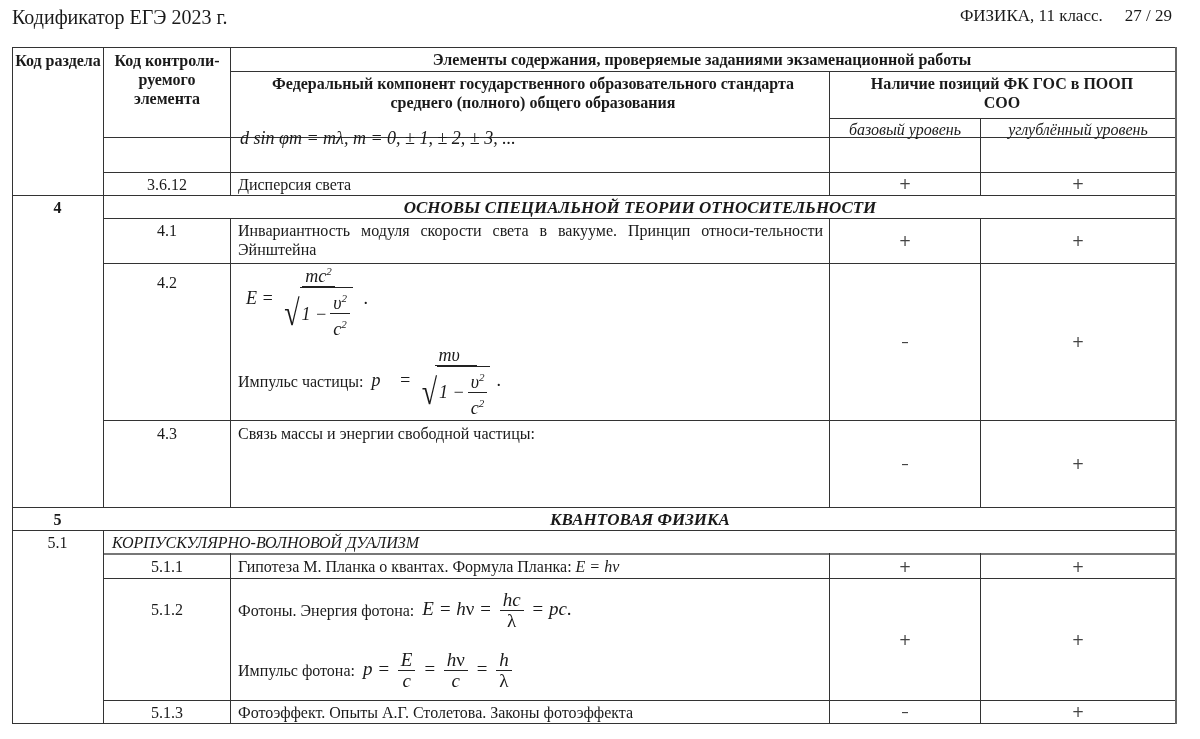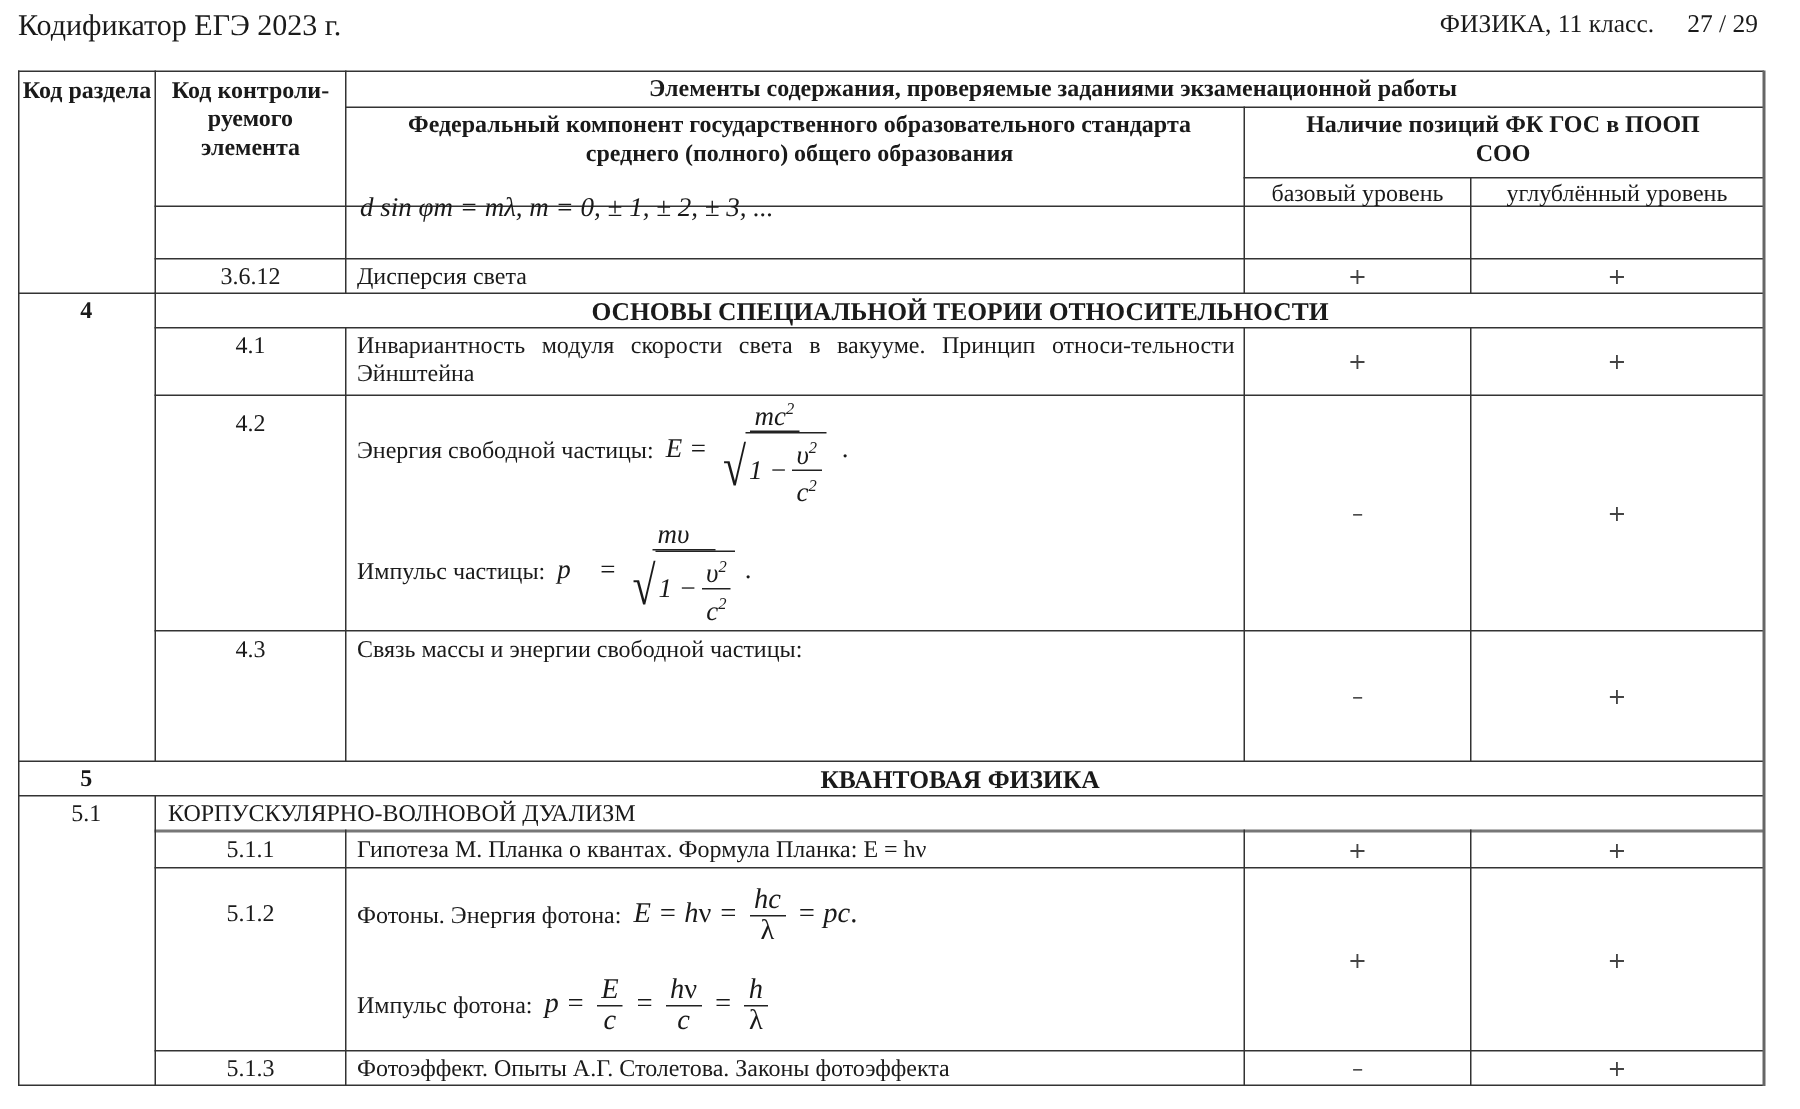--- a/index.html
+++ b/index.html
@@ -5,21 +5,21 @@
   html, body { margin:0; padding:0; background:#ffffff; }
   body { width:1200px; height:739px; position:relative; overflow:hidden;
          font-family:"Liberation Serif", "DejaVu Serif", serif; color:#1a1a1a; }
   .hdr-left { position:absolute; left:12px; top:6px; font-size:20px; }
   .hdr-right { position:absolute; right:28px; top:6px; font-size:17px; }
   .hdr-right .pg { margin-left:22px; }
   .grid { position:absolute; left:12px; top:47px; width:1164px; }
   .cell { position:absolute; box-sizing:border-box; font-size:16px; line-height:19px; }
   .ln { position:absolute; background:#333; }
   .b { font-weight:bold; }
-  .i { }
+  .i { font-style:italic; }
   .c { text-align:center; }
   .mark { font-family:"DejaVu Sans", sans-serif; font-size:15px; color:#444; }
   .math { font-style:italic; font-size:18px; }
   .frac { display:inline-flex; flex-direction:column; align-items:center; vertical-align:middle; margin:0 3px; }
   .frac .num { padding:0 3px; border-bottom:1px solid #222; line-height:20px; }
   .frac .den { line-height:20px; padding:0 3px; }
   .sqrt { display:inline-flex; align-items:center; }
   .sqrt .rad { font-size:28px; font-style:normal; line-height:28px; transform:scaleY(1.3); }
   .sqrt .under { border-top:1px solid #222; display:inline-flex; align-items:center; padding-left:2px; }
   sup, sub { font-size:11px; }
@@ -85,21 +85,20 @@
   <div class="cell b c" style="left:0;top:151px;width:91px">4</div>
   <div class="cell b i c" style="left:92px;top:151px;width:1072px;font-size:17px">ОСНОВЫ СПЕЦИАЛЬНОЙ ТЕОРИИ ОТНОСИТЕЛЬНОСТИ</div>
 
   <div class="cell c" style="left:92px;top:174px;width:126px">4.1</div>
   <div class="cell" style="left:226px;top:174px;width:585px;text-align:justify">Инвариантность модуля скорости света в вакууме. Принцип относи-тельности Эйнштейна</div>
   <div class="cell c mark" style="left:818px;top:185px;width:150px">+</div>
   <div class="cell c mark" style="left:969px;top:185px;width:194px">+</div>
 
   <div class="cell c" style="left:92px;top:226px;width:126px">4.2</div>
   <div class="cell" style="left:226px;top:218px;width:585px;height:70px;display:flex;align-items:center">
-    <span>Энергия свободной частицы:</span>
     <span class="math" style="margin-left:8px">E =
       <span class="frac">
           <span class="num">mc<sup>2</sup></span>
           <span class="den"><span class="sqrt">
               <span class="rad">√</span>
               <span class="under">1 − <span class="frac">
                   <span class="num">υ<sup>2</sup></span>
                   <span class="den">c<sup>2</sup></span>
                 </span></span>
             </span></span>

